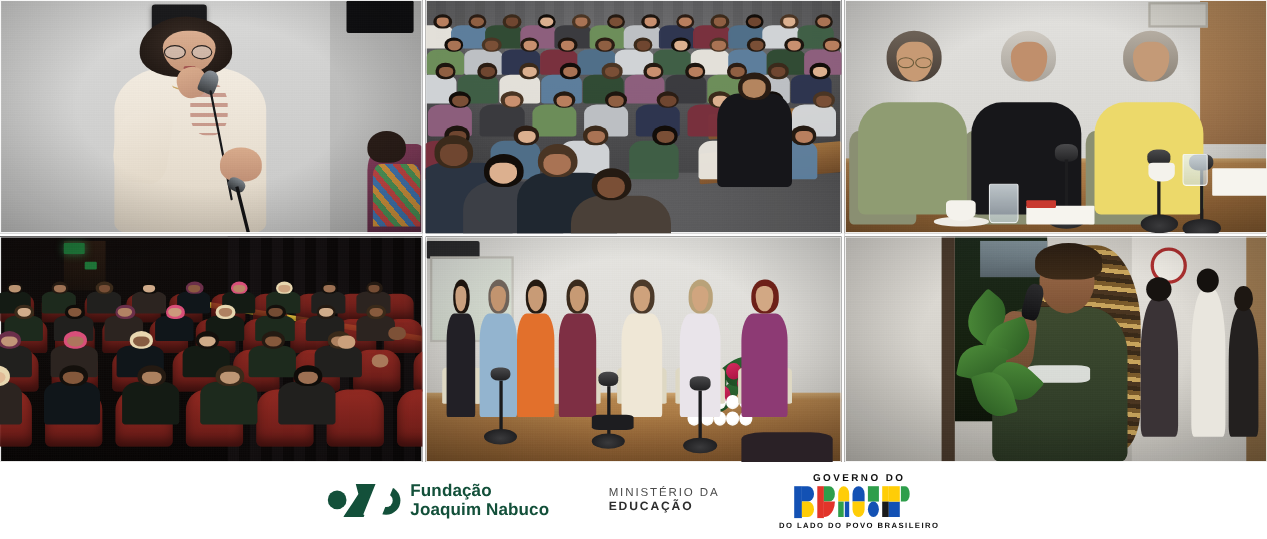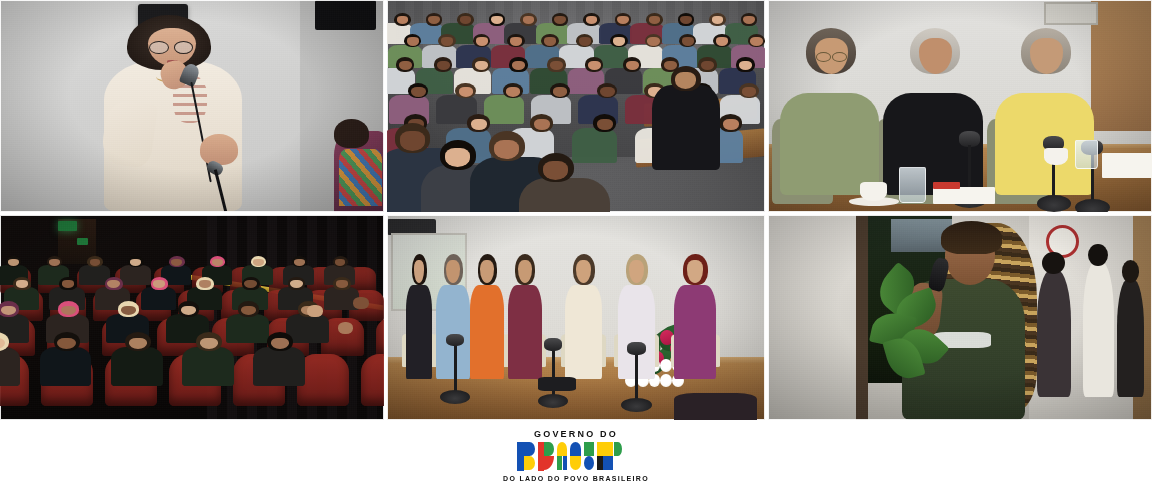--- a/index.html
+++ b/index.html
@@ -734,21 +734,37 @@
           <div class="palm" style="left: 27%; top: 48%; width: 11%; height: 16%; transform: rotate(12deg); z-index: 4;"></div>
           <div class="palm" style="left: 35%; top: 56%; width: 11%; height: 16%; transform: rotate(43deg); z-index: 4;"></div>
           <div class="palm" style="left: 30%; top: 62%; width: 11%; height: 16%; transform: rotate(74deg); z-index: 4;"></div>
         </div>
     </div>
   </div>
 
   <div class="footer">
     <div class="logos">
 
-
+      <div class="fundaj">
+        <div class="fundaj-mark">
+          <div class="fm-dot"></div>
+          <div class="fm-swoosh"></div>
+          <div class="fm-ring"></div>
+          <div class="fm-cut"></div>
+        </div>
+        <div class="fundaj-txt">
+          <div>Fundação</div>
+          <div>Joaquim Nabuco</div>
+        </div>
+      </div>
+
+      <div class="mec">
+        <div class="l1">MINISTÉRIO DA</div>
+        <div class="l2">EDUCAÇÃO</div>
+      </div>
 
       <div class="gov">
         <div class="top">GOVERNO DO</div>
         <div class="brasil" id="brasil-mark">
             <div class="bl" style="left: 0px; top: 0px; width: 7px; height: 29px; background: rgb(19, 81, 180); border-radius: 0px; position: absolute;"></div>
             <div class="bl" style="left: 7px; top: 0px; width: 11px; height: 14px; background: rgb(19, 81, 180); border-radius: 0px 100% 100% 0px; position: absolute;"></div>
             <div class="bl" style="left: 7px; top: 14.5px; width: 11px; height: 14px; background: rgb(255, 205, 7); border-radius: 0px 100% 100% 0px; position: absolute;"></div>
             <div class="bl" style="left: 21px; top: 0px; width: 6px; height: 29px; background: rgb(226, 52, 42); border-radius: 0px; position: absolute;"></div>
             <div class="bl" style="left: 27px; top: 0px; width: 10px; height: 14px; background: rgb(46, 158, 75); border-radius: 0px 100% 100% 0px; position: absolute;"></div>
             <div class="bl" style="left: 27px; top: 14.5px; width: 10px; height: 14px; background: rgb(226, 52, 42); border-radius: 0px 0px 100%; position: absolute;"></div>

